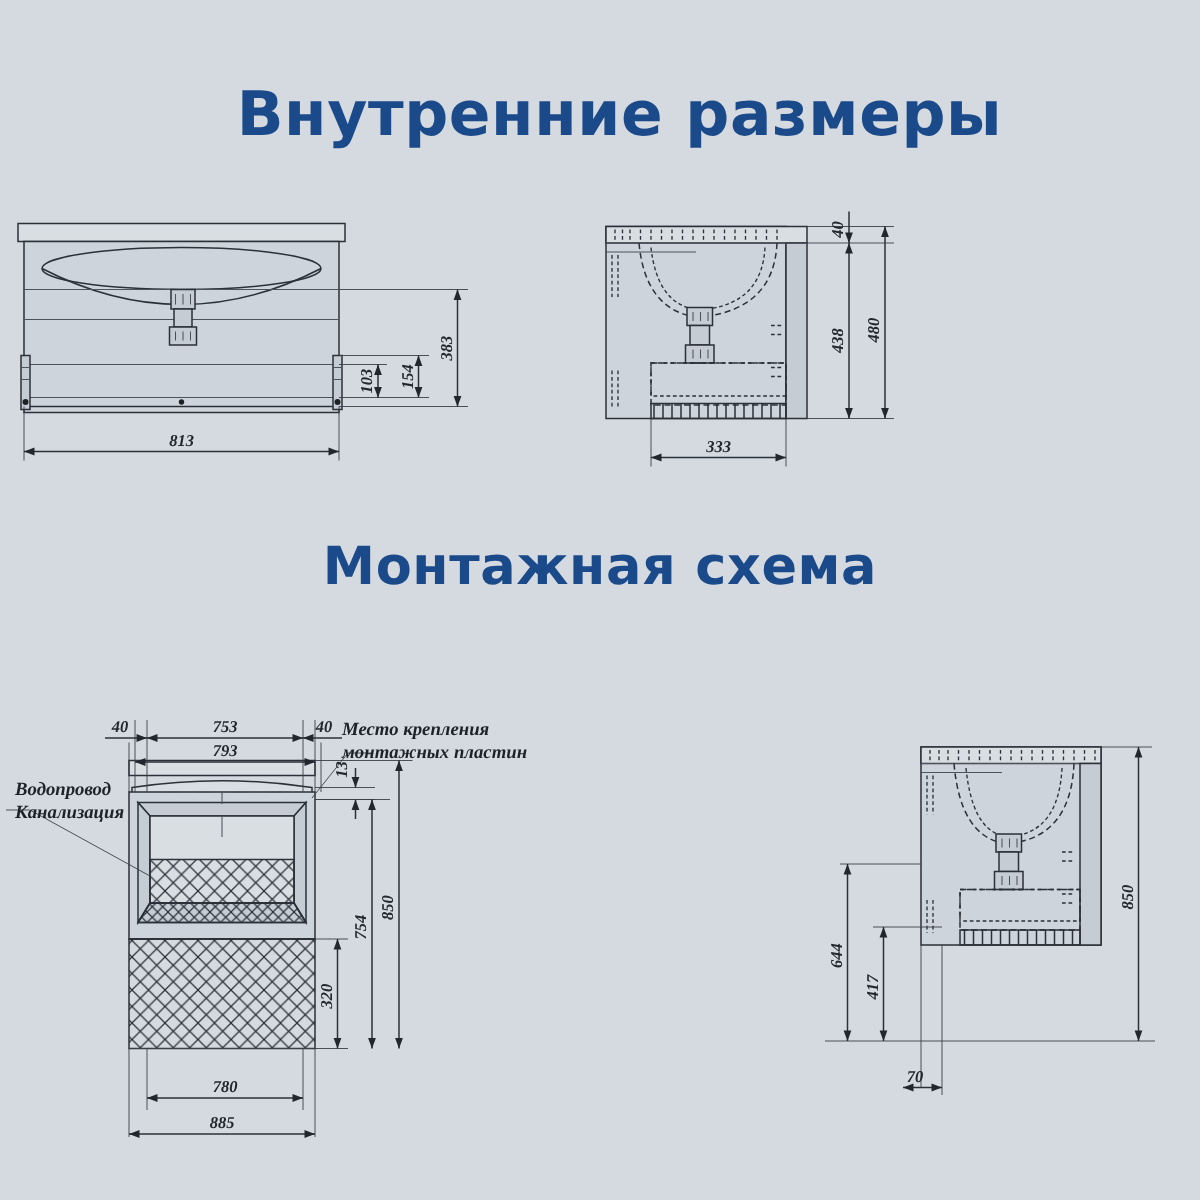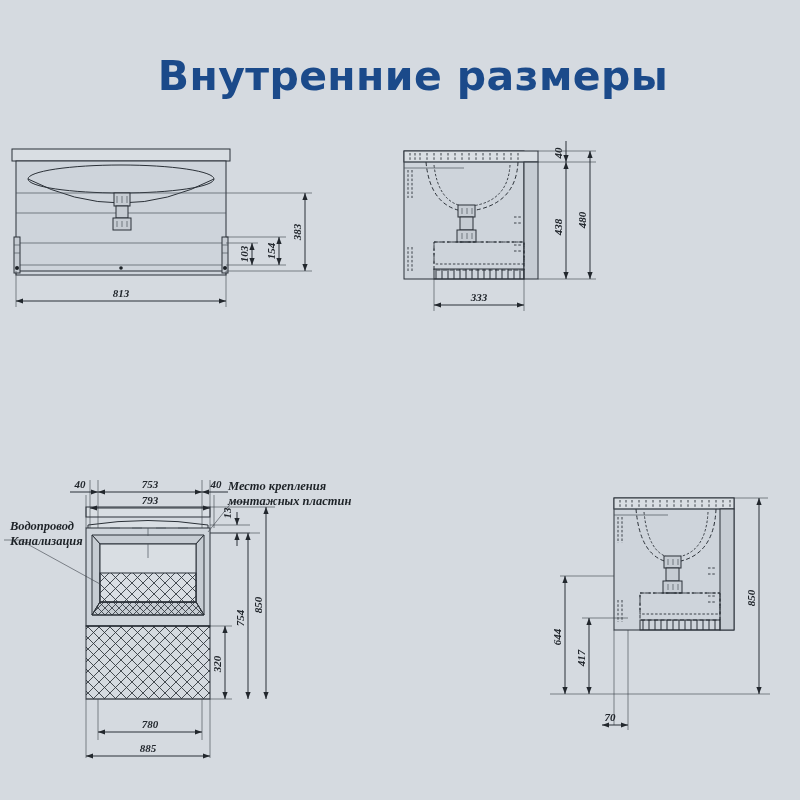--- a/index.html
+++ b/index.html
@@ -188,20 +188,21 @@
     <path d="M200,16 l-2.6,7 h5.2 z" fill="#22272d"></path>
     <path d="M200,144 l-2.6,-7 h5.2 z" fill="#22272d"></path>
     <text class="dim-txt" x="196" y="85" text-anchor="middle" transform="rotate(-90 196 85)">480</text>
 
     <line class="ln" x1="44" y1="170" x2="134" y2="170"></line>
     <path d="M44,170 l7,-2.6 v5.2 z" fill="#22272d"></path>
     <path d="M134,170 l-7,-2.6 v5.2 z" fill="#22272d"></path>
     <text class="dim-txt" x="89" y="166" text-anchor="middle">333</text>
   </svg>
 
+  <div class="title" id="title-2">Монтажная схема</div>
 
   <svg width="470" height="340" style="left:0px;top:440px;">
     <defs>
       <pattern id="meshBig" width="11" height="11" patternUnits="userSpaceOnUse">
         <path d="M0,0 l11,11 M11,0 l-11,11" stroke="#2b3138" stroke-width=".85" fill="none"></path>
       </pattern>
       <pattern id="meshSml" width="7" height="7" patternUnits="userSpaceOnUse">
         <path d="M0,0 l7,7 M7,0 l-7,7" stroke="#2b3138" stroke-width=".8" fill="none"></path>
       </pattern>
     </defs>

